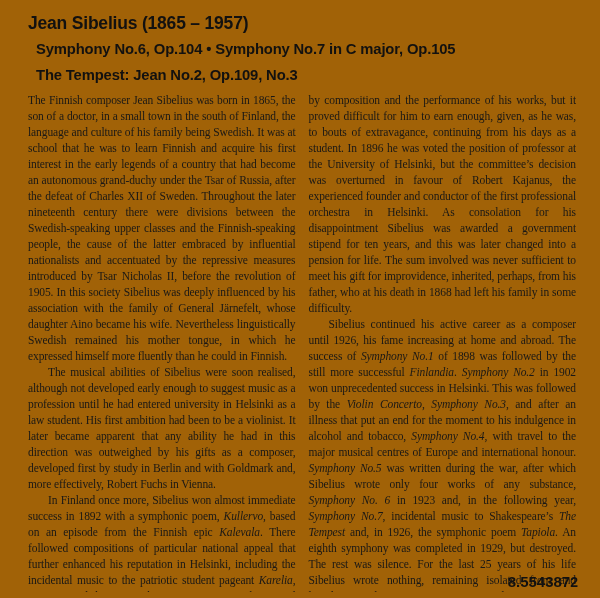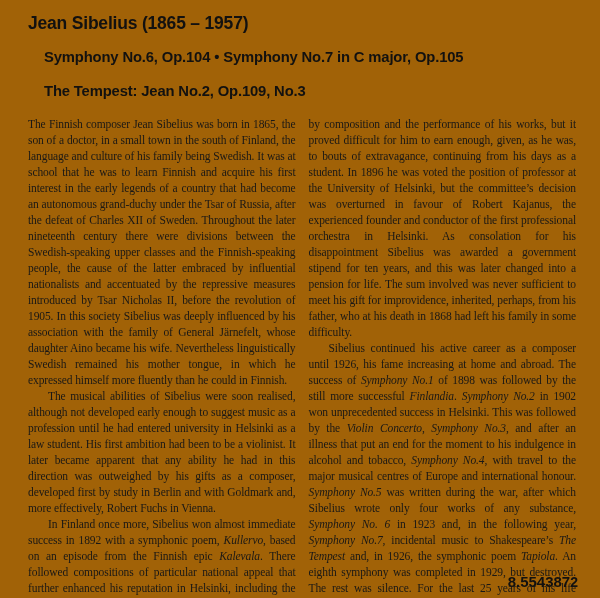--- a/index.html
+++ b/index.html
@@ -23,21 +23,21 @@
     letter-spacing:-0.2px;
     margin:0 0 2px 0;
     color:#121110;
   }
   .hdr-sub {
     font-family:"Liberation Sans", sans-serif;
     font-weight:bold;
     font-size:14.8px;
     line-height:17.5px;
     letter-spacing:-0.15px;
-    margin:16px;
+    margin:8px;
     color:#121110;
   }
   .columns {
     display:flex;
     gap:13px;
     margin-top:7px;
     height:500px;
     overflow:hidden;
   }
   .col {

